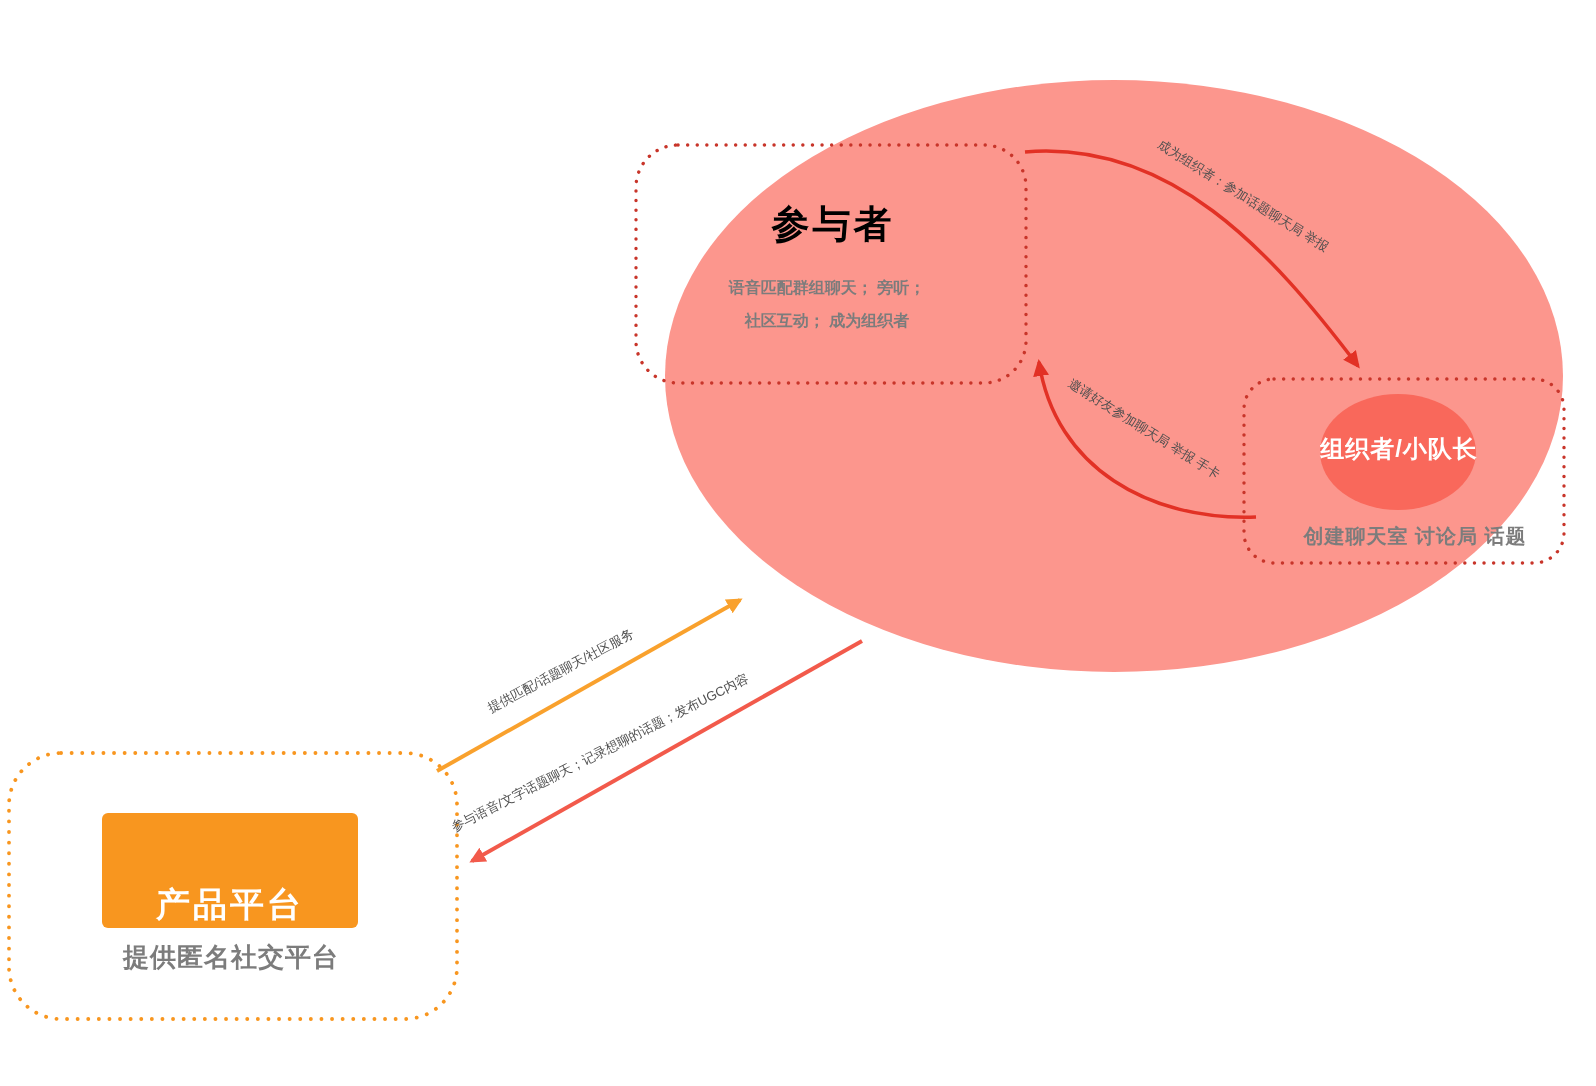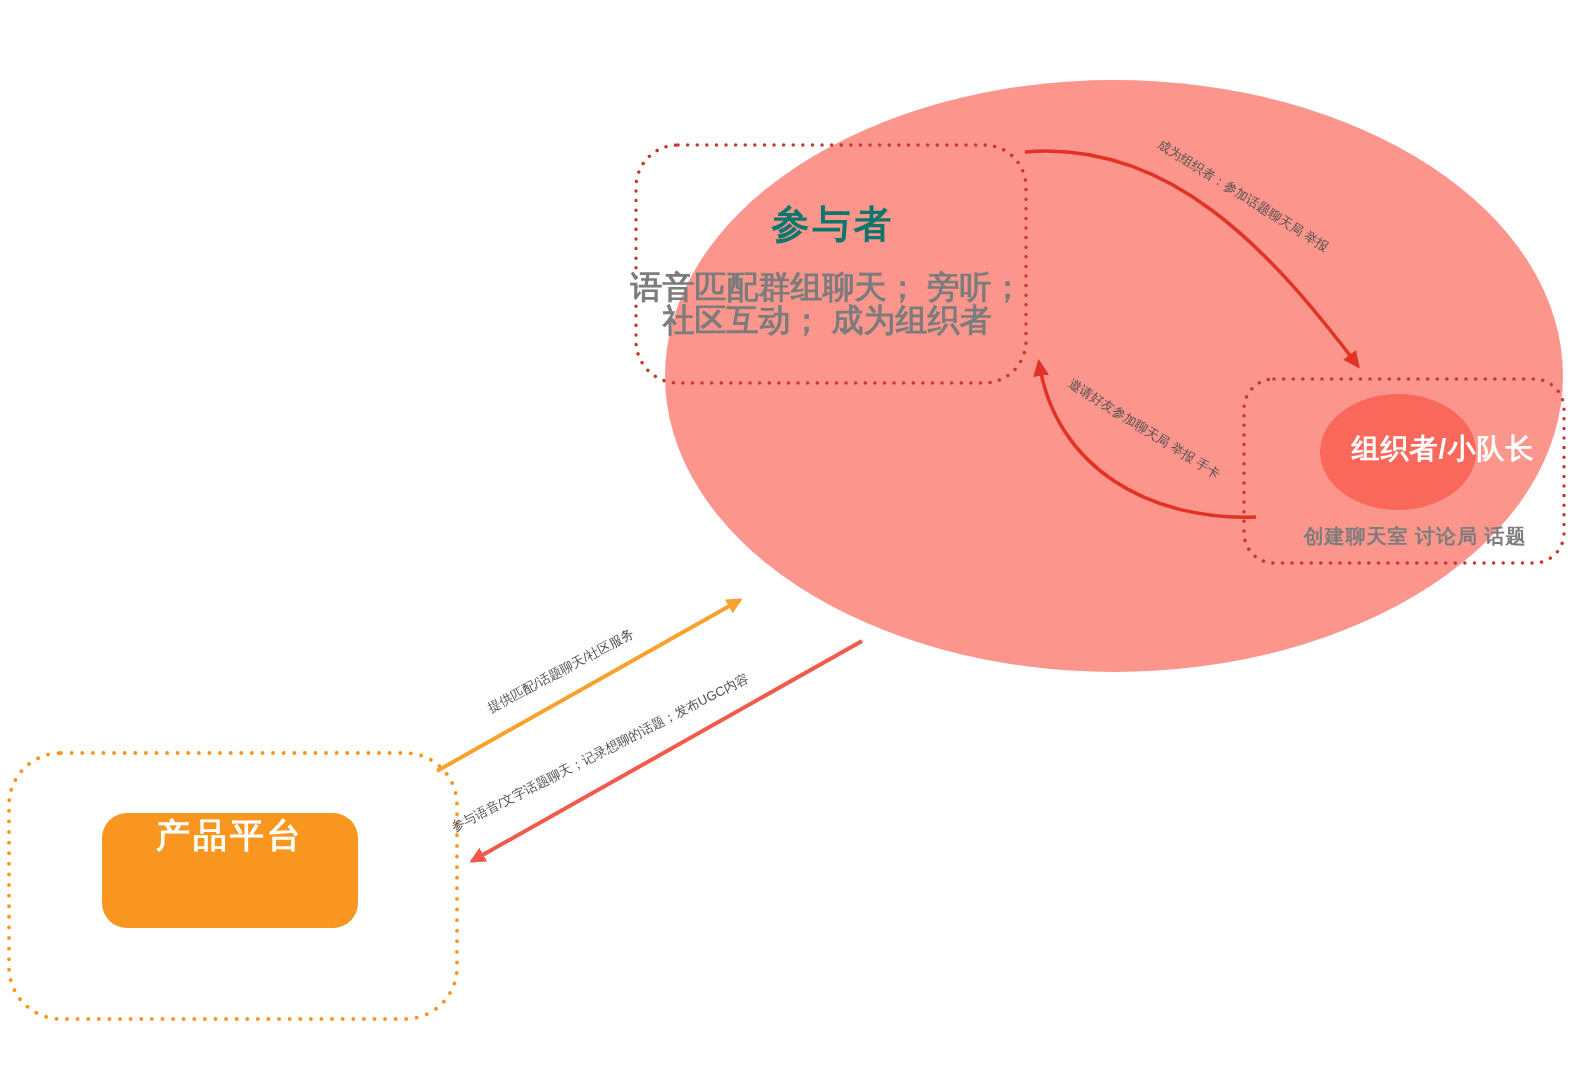--- a/index.html
+++ b/index.html
@@ -8,39 +8,39 @@
     width: 1596px;
     height: 1086px;
     overflow: hidden;
     background: #ffffff;
     font-family: "Liberation Sans", "DejaVu Sans", sans-serif;
   }
   .layer { position: absolute; left: 0; top: 0; }
   .txt { position: absolute; white-space: nowrap; transform: translate(-50%, -50%); }
   .participant-title {
     left: 833px; top: 224px;
-    font-size: 38px; font-weight: 700; color: #0f766e; letter-spacing: 3px;
+    font-size: 38px; font-weight: 700; color: #000000; letter-spacing: 3px;
   }
   .participant-desc {
     left: 827px; top: 304px;
-    font-size: 32px; font-weight: 700; color: var(--gray-text);
+    font-size: 16px; font-weight: 700; color: var(--gray-text);
     line-height: 33px; text-align: center;
   }
   .organizer-title {
     left: 1399px; top: 449px;
-    font-size: 28px; font-weight: 700; color: #ffffff; letter-spacing: 1px; margin-left: 44px;
+    font-size: 24px; font-weight: 700; color: #ffffff; letter-spacing: 1px;
   }
   .organizer-desc {
     left: 1415px; top: 536px;
     font-size: 20px; font-weight: 700; color: var(--gray-text); letter-spacing: 1px;
   }
   .platform-btn {
     position: absolute; left: 102px; top: 813px; width: 256px; height: 115px;
-    border-radius: 25px; background: var(--orange-accent);
-    display: flex; align-items: flex-start; justify-content: center;
+    border-radius: 6px; background: var(--orange-accent);
+    display: flex; align-items: flex-end; justify-content: center;
   }
   .platform-title {
     font-size: 34px; font-weight: 700; color: #ffffff; letter-spacing: 3px; white-space: nowrap;
   }
   .platform-desc {
     left: 231px; top: 957px;
     font-size: 26px; font-weight: 700; color: var(--gray-text); letter-spacing: 1px;
   }
   .arrow-label {
     font-size: 13px; font-weight: 500; color: var(--label-text);
@@ -92,19 +92,20 @@
     <div>语音匹配群组聊天； 旁听；</div>
     <div>社区互动； 成为组织者</div>
   </div>
 
   <div class="txt organizer-title">组织者/小队长</div>
   <div class="txt organizer-desc">创建聊天室 讨论局 话题</div>
 
   <div class="platform-btn">
     <span class="platform-title">产品平台</span>
   </div>
+  <div class="txt platform-desc">提供匿名社交平台</div>
 
   <div class="txt arrow-label lbl-become">成为组织者：参加话题聊天局 举报</div>
   <div class="txt arrow-label lbl-invite">邀请好友参加聊天局 举报 手卡</div>
   <div class="txt arrow-label lbl-provide">提供匹配/话题聊天/社区服务</div>
   <div class="txt arrow-label lbl-participate">参与语音/文字话题聊天；记录想聊的话题；发布UGC内容</div>
 
 </div>
 
 </body></html>

